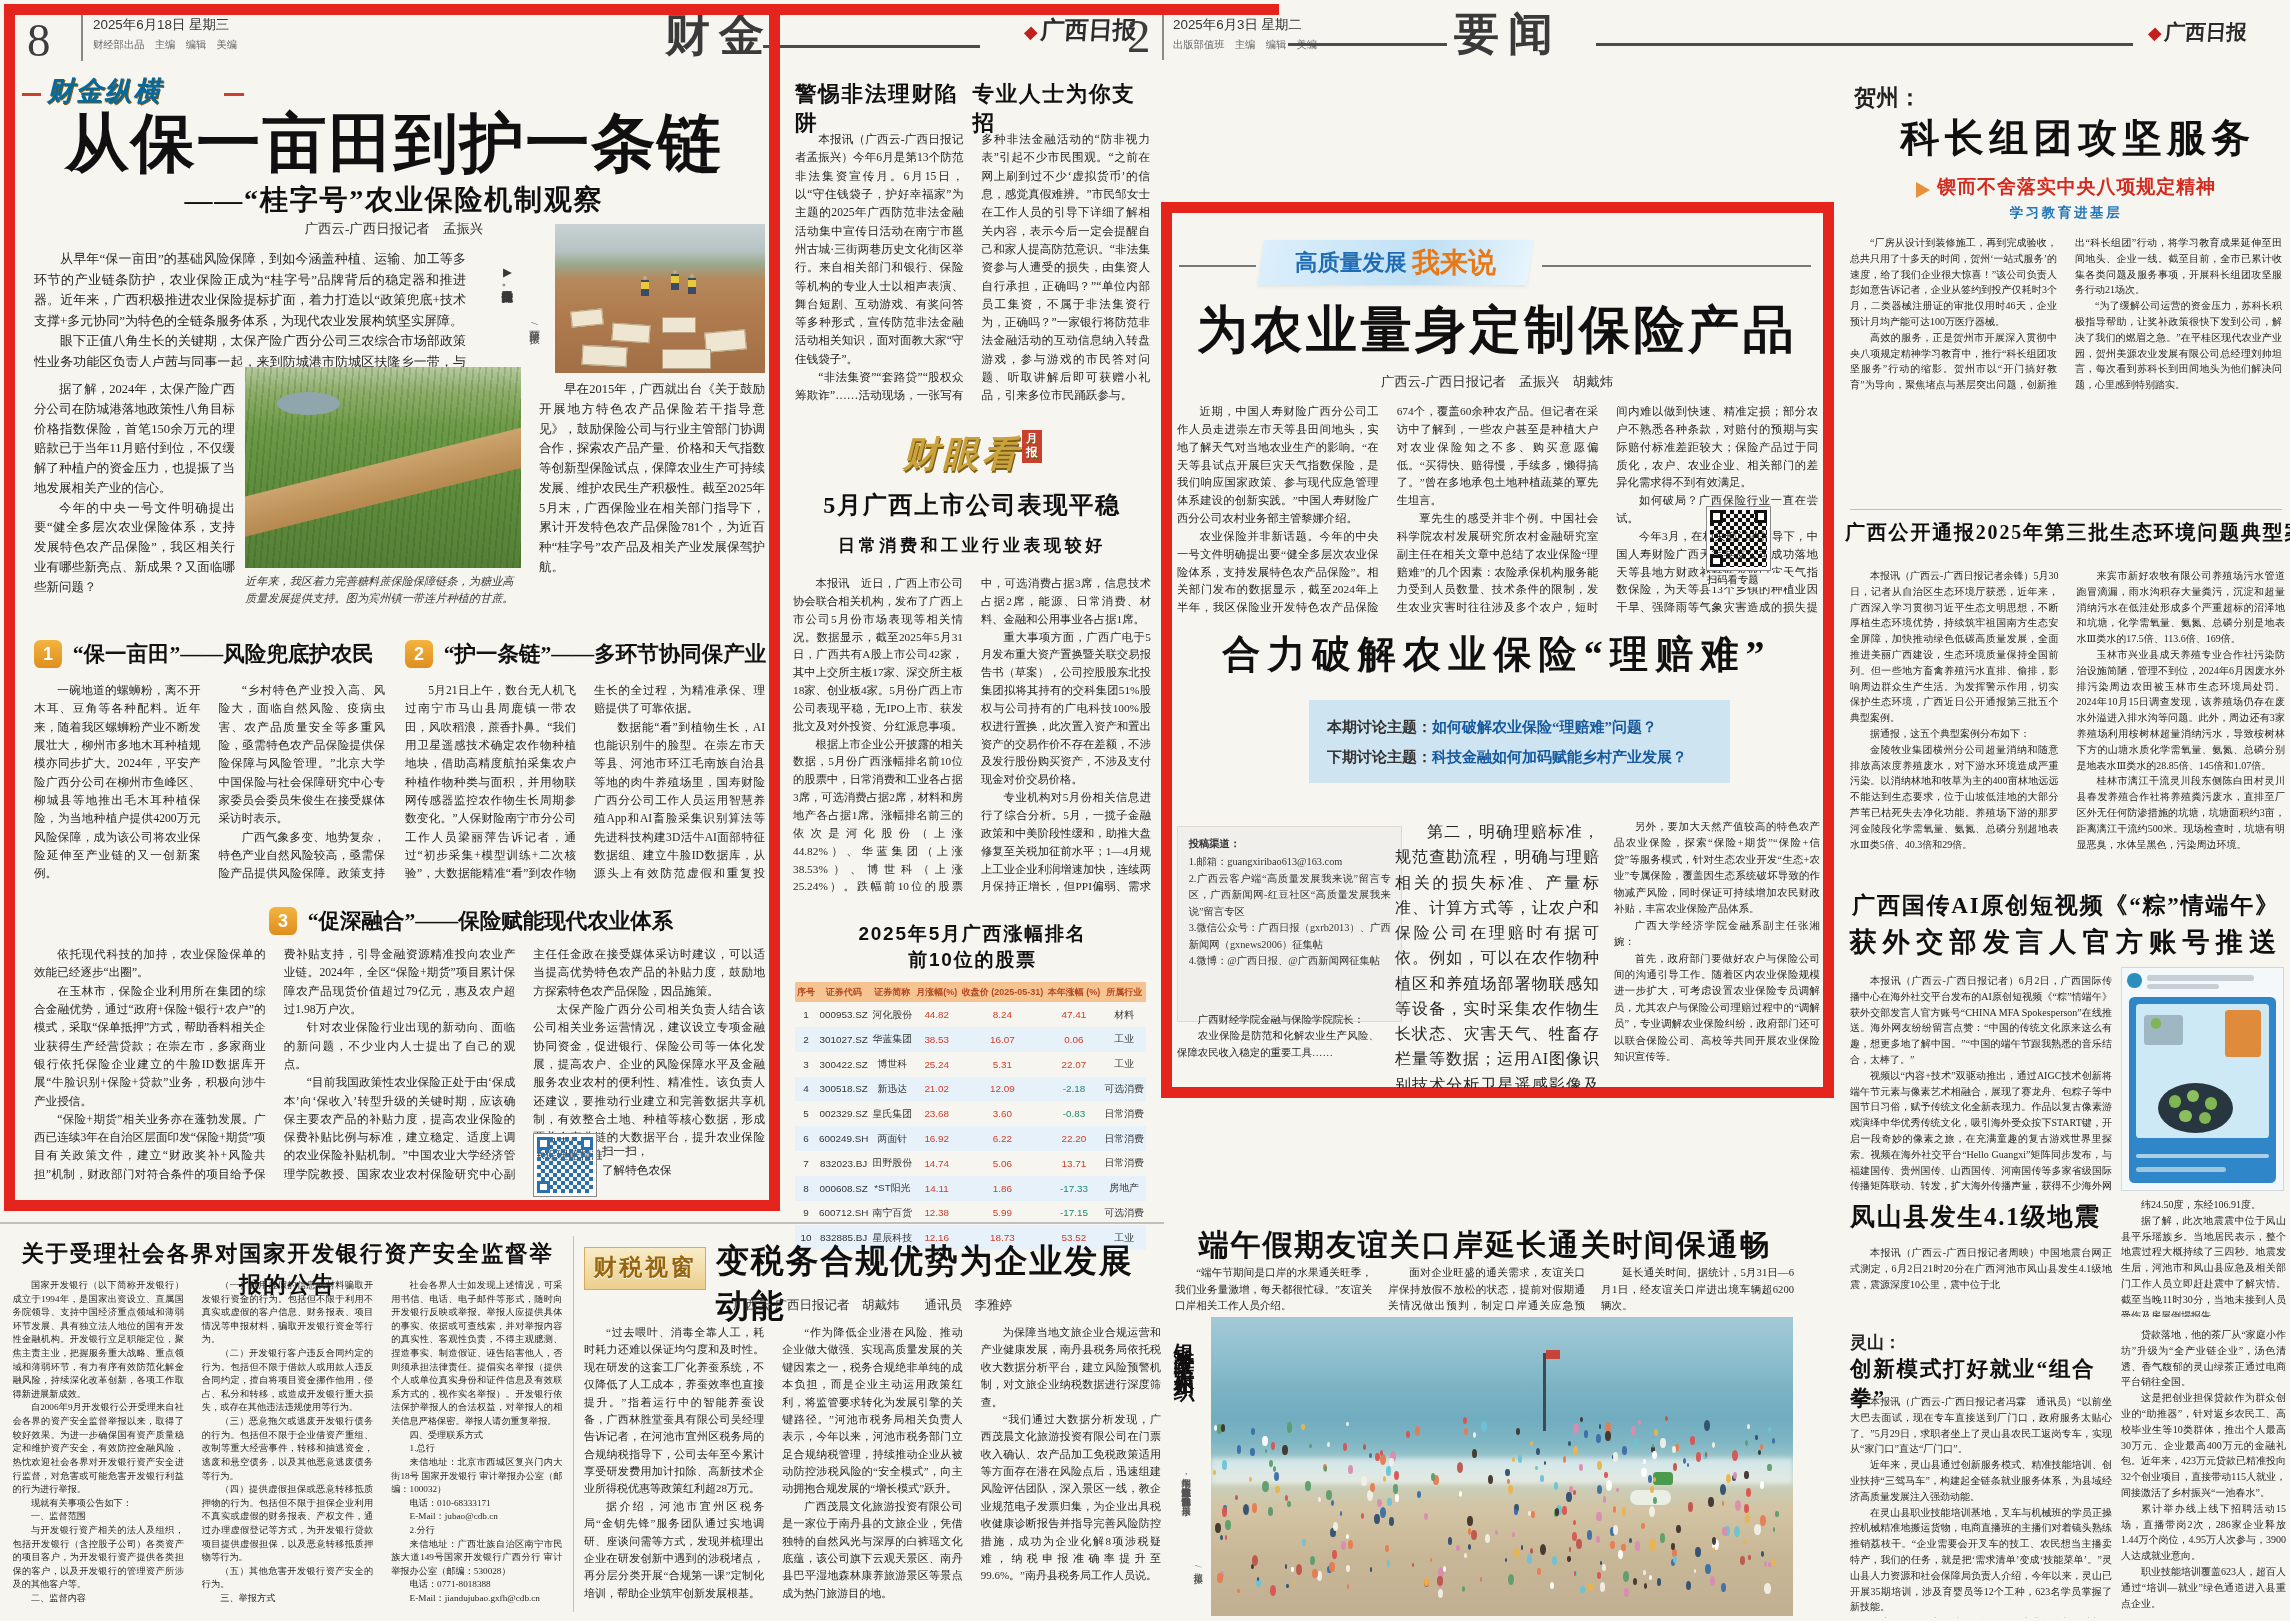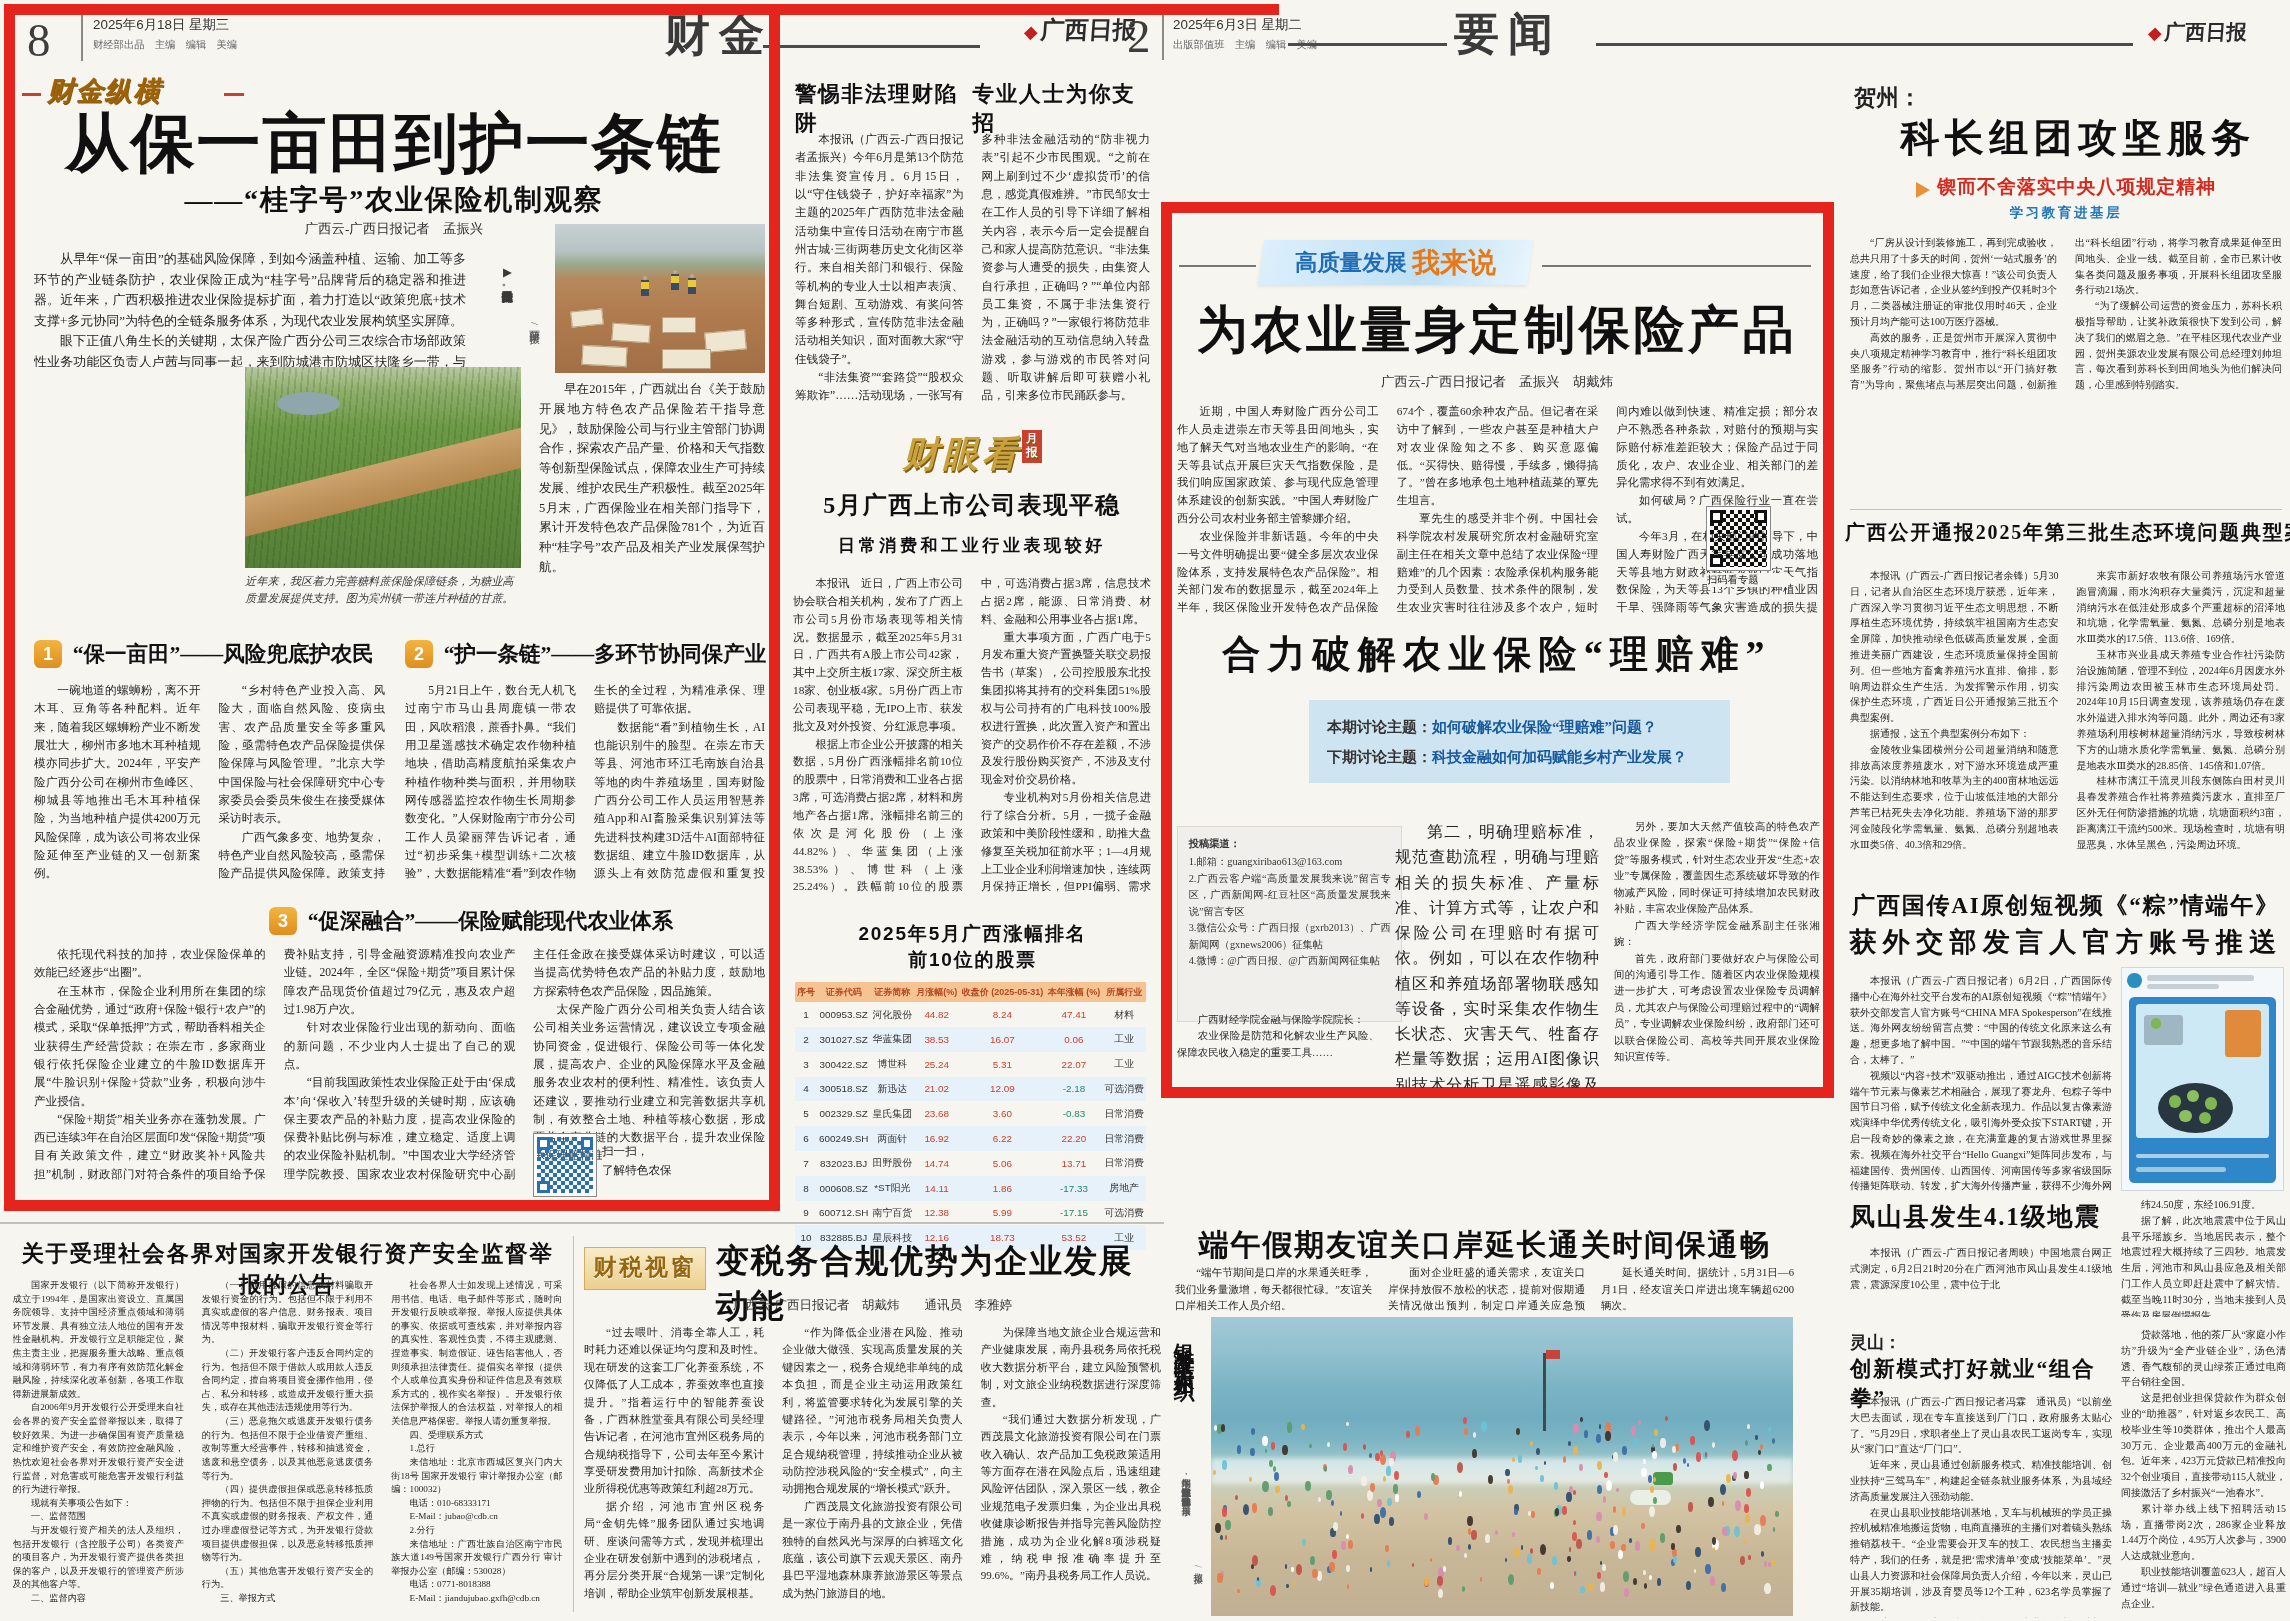--- a/index.html
+++ b/index.html
@@ -18,21 +18,21 @@
   .redstrip{position:absolute;background:#e5241d;}
   .rule{position:absolute;background:#4b4b4b;height:2.7px;}
   .thinrule{position:absolute;background:#c2c0ba;}
   .vline{position:absolute;background:#8a8a8a;width:1.8px;}
   .pghead-date{font-size:13.4px;color:#333;}
   .pghead-credits{font-size:10.3px;color:#666;margin-top:3.6px;}
   .pgnum{font-size:47px;color:#3d3d3d;font-weight:400;}
   .section-title{font-size:45px;font-weight:700;color:#3a3a3a;letter-spacing:9px;}
   .masthead{font-weight:700;font-size:24px;color:#2b2b2b;transform:skewX(-4deg);}
   .masthead .dia{color:#c21f1f;font-size:18px;margin-right:2.7px;}
-  .fjzh{font-size:27px;font-weight:800;font-style:italic;color:#a16207;text-shadow:0.9px 0.9px 0 #7d5e14;letter-spacing:1.8px;}
+  .fjzh{font-size:27px;font-weight:800;font-style:italic;color:#0369a1;text-shadow:0.9px 0.9px 0 #7d5e14;letter-spacing:1.8px;}
   .golddash{position:absolute;height:2.7px;background:#c9402f;width:19.7px;}
   .sechead{display:flex;align-items:center;}
   .secnum{display:inline-block;min-width:28px;height:28px;background:linear-gradient(180deg,#f3b440,#df8e1e);
           color:#fff;text-align:center;line-height:28px;font-weight:700;border-radius:6.3px;font-size:18px;margin-right:10.7px;
           font-family:"Liberation Sans",sans-serif;}
   .sectitle{font-size:21.5px;font-weight:700;color:#111;}
   .photo{position:absolute;overflow:hidden;}
   .caption{font-size:11.6px;color:#3a3a3a;line-height:1.5;}
   .qr{position:absolute;background-image:repeating-conic-gradient(#101010 0% 25%,transparent 0% 50%);
       background-size:8px 8px;border:3.6px solid #fff;outline:0.9px solid #888;}
@@ -129,20 +129,24 @@
     <div class="beebox" style="left:150px;top:107px;width:39px;height:18px;transform:rotate(-5deg);"></div>
     <div class="beebox" style="left:27px;top:122px;width:43px;height:18px;transform:rotate(3deg);"></div>
     <div class="beebox" style="left:107px;top:125px;width:47px;height:18px;"></div>
     <div class="worker" style="left:86px;top:56px;"></div>
     <div class="worker" style="left:116px;top:50px;"></div>
     <div class="worker" style="left:133px;top:54px;"></div>
   </div>
   <div class="abs vert caption" style="left:498px;top:265px;height:134px;font-size:11.6px;">▶ 保险企业工作人员进行投保前的准备。</div>
   <div class="abs vert caption" style="left:527px;top:322px;height:81px;font-size:10.7px;color:#555;">梁丽萍/摄</div>
 
+  <div class="abs bt" style="left:34px;top:380px;width:201px;height:253px;font-size:12.5px;">
+      <p class="para">据了解，2024年，太保产险广西分公司在防城港落地政策性八角目标价格指数保险，首笔150余万元的理赔款已于当年11月赔付到位，不仅缓解了种植户的资金压力，也提振了当地发展相关产业的信心。</p>
+      <p class="para">今年的中央一号文件明确提出要“健全多层次农业保险体系，支持发展特色农产品保险”，我区相关行业有哪些新亮点、新成果？又面临哪些新问题？</p>
+    </div>
 
   <div class="photo cane" style="left:245px;top:367px;width:276px;height:201px;">
     <div class="tex"></div>
     <div class="road"></div>
     <div class="pond"></div>
   </div>
   <div class="abs caption" style="left:245px;top:573px;width:276px;height:50px;font-size:11.2px;font-style:italic;">近年来，我区着力完善糖料蔗保险保障链条，为糖业高质量发展提供支持。图为宾州镇一带连片种植的甘蔗。</div>
 
   <div class="abs bt" style="left:539px;top:380px;width:226px;height:253px;font-size:12.5px;">
       <p class="para">早在2015年，广西就出台《关于鼓励开展地方特色农产品保险若干指导意见》，鼓励保险公司与行业主管部门协调合作，探索农产品产量、价格和天气指数等创新型保险试点，保障农业生产可持续发展、维护农民生产积极性。截至2025年5月末，广西保险业在相关部门指导下，累计开发特色农产品保险781个，为近百种“桂字号”农产品及相关产业发展保驾护航。</p>

